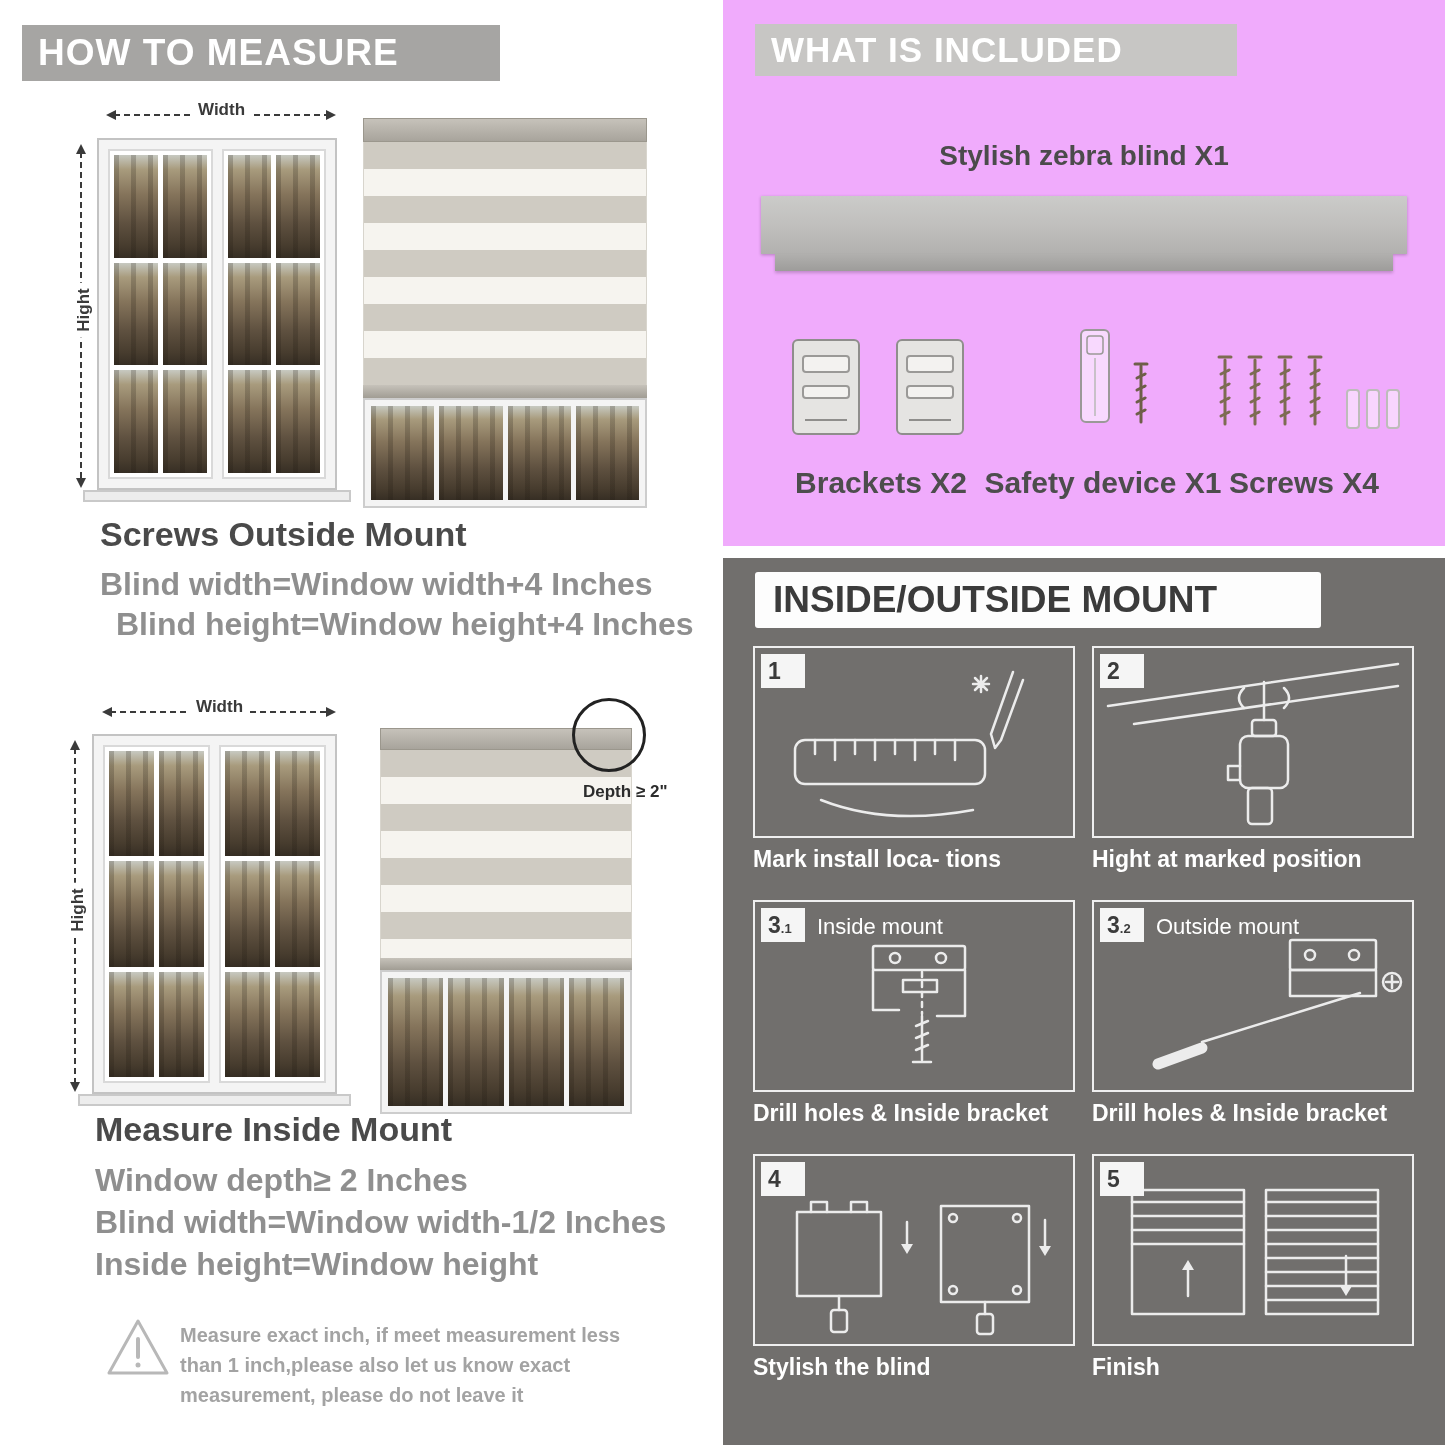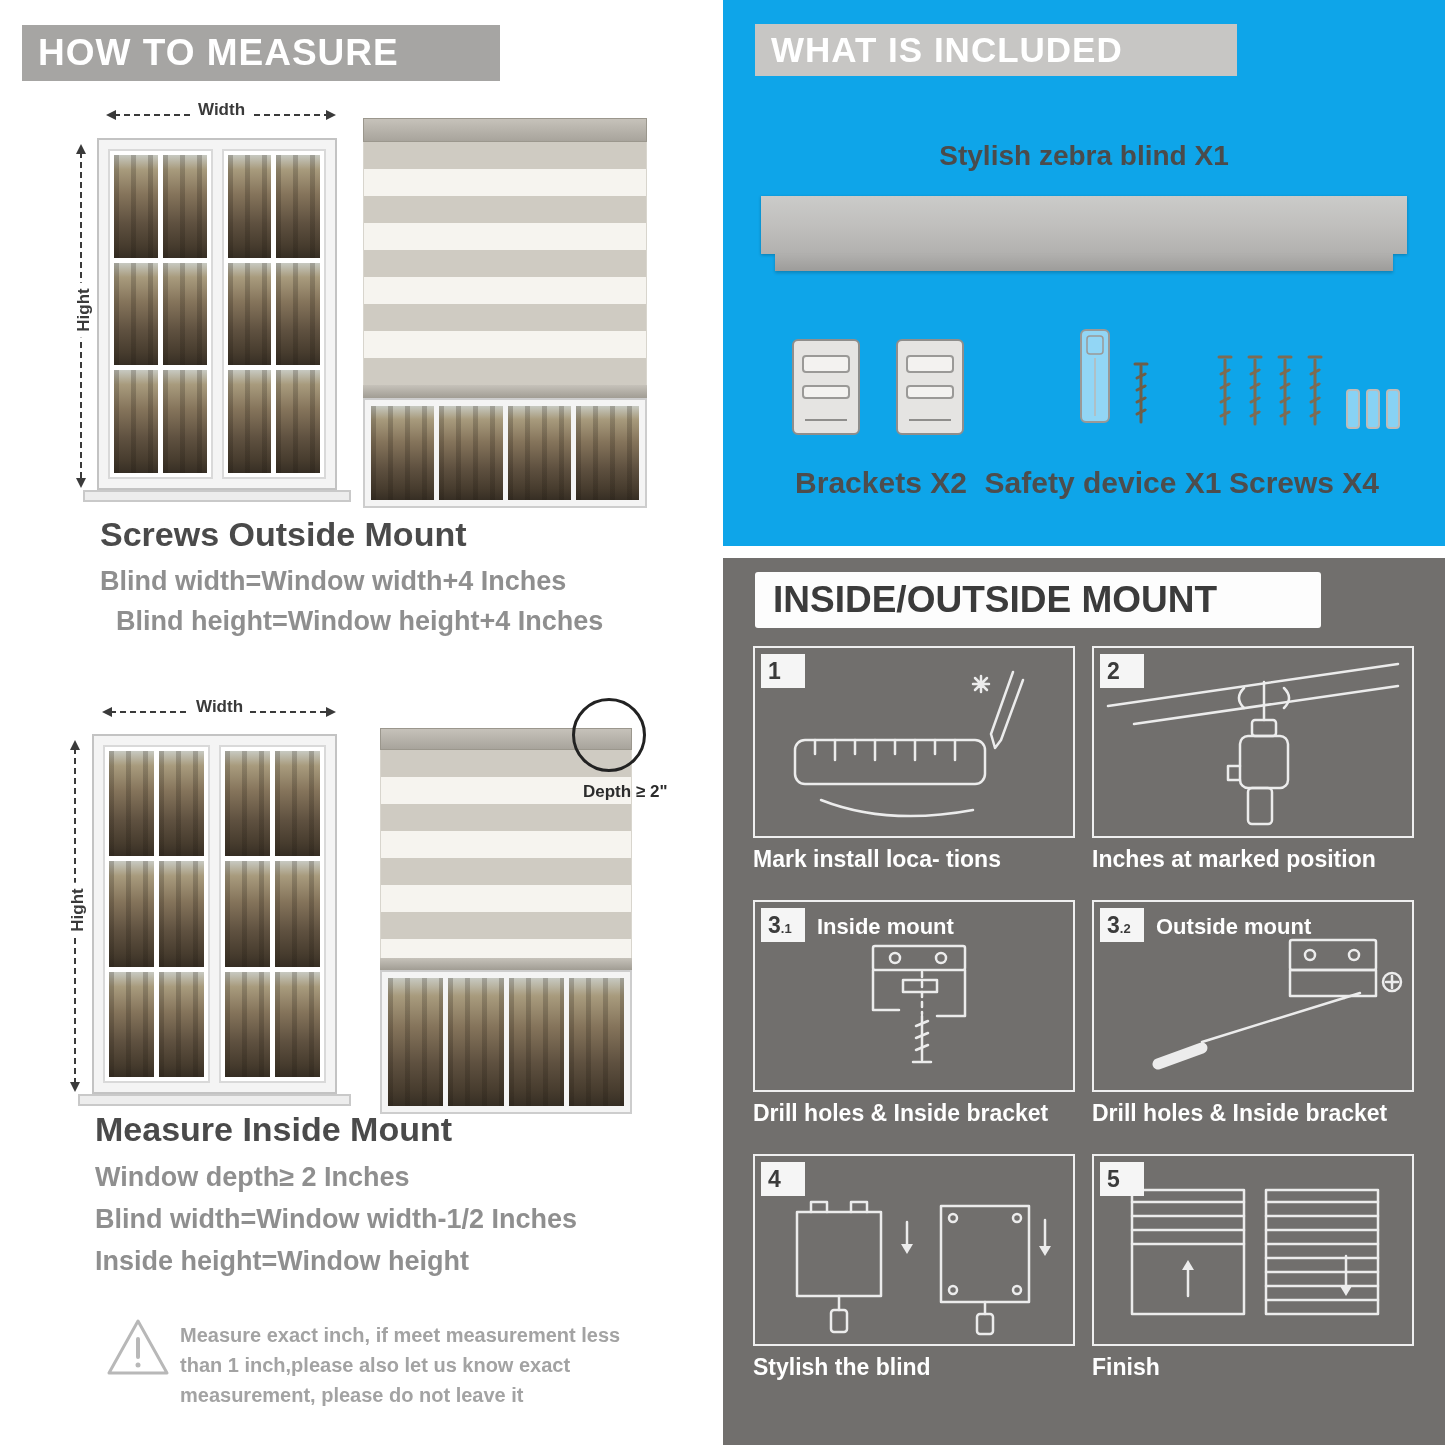--- a/index.html
+++ b/index.html
@@ -26,43 +26,43 @@
   .under-window{background:#f4f4f4;border:2px solid #cdcdcd;padding:6px;display:grid;
     grid-template-columns:repeat(4,1fr);gap:5px;}
 
   .arrow-label{position:absolute;background:#ffffff;color:#3a3a3a;font-size:17px;font-weight:bold;padding:0 6px;}
   .v-label{transform:rotate(-90deg);transform-origin:center;}
 
   .depth-circle{width:74px;height:74px;border:3px solid #222;border-radius:50%;background:transparent;}
   .depth-label{font-size:17px;font-weight:bold;color:#2c2c2c;}
 
   .h-dark{font-size:34px;font-weight:bold;color:#4a4a4a;}
-  .l-gray{font-size:27px;font-weight:bold;color:#8f8f8f;}
+  .l-gray{font-size:32px;font-weight:bold;color:#8f8f8f;}
   .note-text{font-size:20px;font-weight:bold;color:#a3a3a3;line-height:30px;}
 
   
-  .inc{left:723px;top:0;width:722px;height:546px;background:#0ea5e9;}
+  .inc{left:723px;top:0;width:722px;height:546px;background:#f0abfc;}
   .inc-header{left:32px;top:24px;width:482px;height:52px;background:#c7c6c4;color:#fff;
     font-size:35px;font-weight:bold;line-height:52px;padding-left:16px;letter-spacing:1px;}
   .blind-name{left:0;right:0;top:140px;text-align:center;font-size:28px;font-weight:bold;color:#4b4b4b;}
   .rail-top{left:38px;top:196px;width:646px;height:58px;
     background:linear-gradient(180deg,#cbcbc9 0%,#bfbebc 55%,#b2b1af 100%);box-shadow:0 1px 3px rgba(0,0,0,.25);}
   .rail-lip{left:52px;top:254px;width:618px;height:17px;
     background:linear-gradient(180deg,#b1b0ae,#9d9c9a);box-shadow:0 2px 3px rgba(0,0,0,.2);}
   .inc-label{font-size:30px;font-weight:bold;color:#4d4d4d;text-align:center;}
 
   
   .mount{left:723px;top:558px;width:722px;height:887px;background:#716f6d;}
   .mount-header{left:32px;top:14px;width:566px;height:56px;background:#fdfdfd;color:#3b3b3b;
     font-size:37px;font-weight:bold;line-height:56px;padding-left:18px;border-radius:3px;}
   .cell{position:absolute;width:322px;height:192px;border:2px solid #efefef;box-sizing:border-box;}
   .badge{position:absolute;left:6px;top:6px;min-width:30px;height:34px;background:#f5f5f5;color:#3b3b3b;
     font-size:23px;font-weight:bold;line-height:34px;padding:0 7px;display:flex;align-items:center;}
   .badge-sub{font-size:13px;font-weight:bold;margin-top:8px;}
-  .cell-label{position:absolute;left:62px;top:12px;color:#ffffff;font-size:22px;font-weight:bold;}
+  .cell-label{position:absolute;left:62px;top:12px;color:#ffffff;font-size:22px;font-weight:normal;}
   .caption{position:absolute;width:330px;color:#ffffff;font-size:23px;font-weight:bold;}
   .cell svg{position:absolute;left:0;top:0;}
 </style>
 </head>
 <body>
 
 <div class="canvas">
 
   <div class="abs lh-header">HOW TO MEASURE</div>
 
@@ -297,21 +297,21 @@
           <rect x="146" y="88" width="48" height="52" rx="8"></rect>
           <rect x="154" y="140" width="24" height="36" rx="4"></rect>
           <path d="M146 118 h-12 v14 h12"></path>
           <path d="M150 40 q-10 10 0 20 M190 40 q10 10 0 20"></path>
         </g>
       </svg>
       <div class="badge">
           <span>2</span>
         </div>
     </div>
-    <div class="caption" style="left:369px;top:288px;">Inches at marked position</div>
+    <div class="caption" style="left:369px;top:288px;">Hight at marked position</div>
 
     <div class="cell" style="left:30px;top:342px;">
       <svg width="318" height="188" viewBox="0 0 318 188">
         <g stroke="#ececec" stroke-width="2.5" fill="none" stroke-linecap="round" stroke-linejoin="round">
           <rect x="118" y="44" width="92" height="24" rx="2"></rect>
           <circle cx="140" cy="56" r="5"></circle>
             <circle cx="186" cy="56" r="5"></circle>
           <path d="M118 68 v40 h26 M210 68 v46 h-28"></path>
           <rect x="148" y="78" width="34" height="12"></rect>
           <path d="M167 70 V112" stroke-dasharray="5 5"></path>

